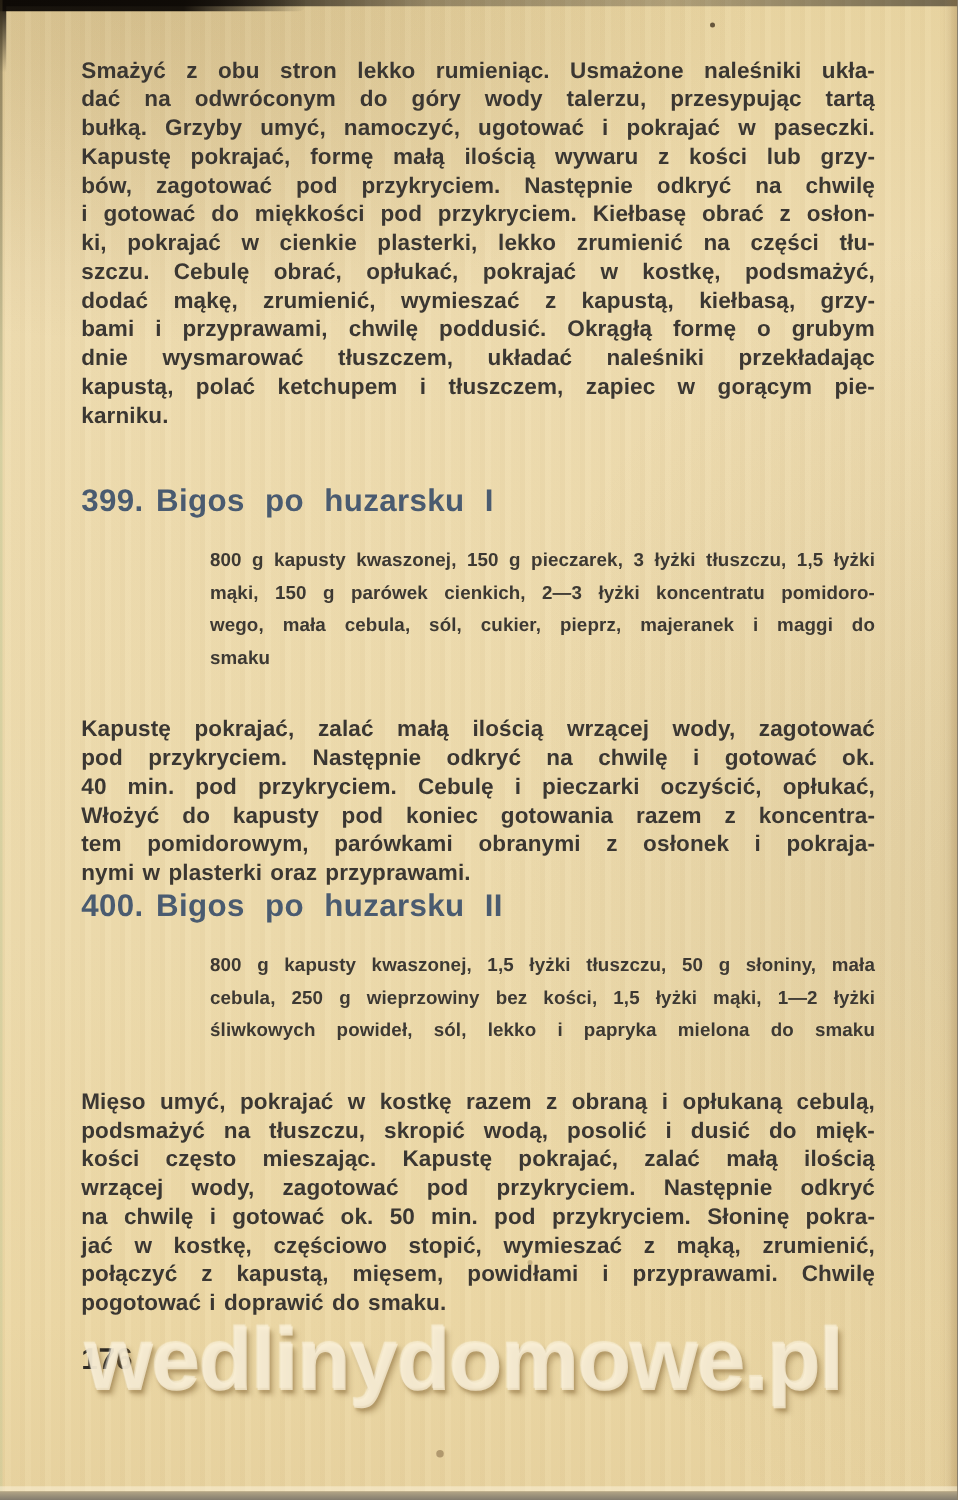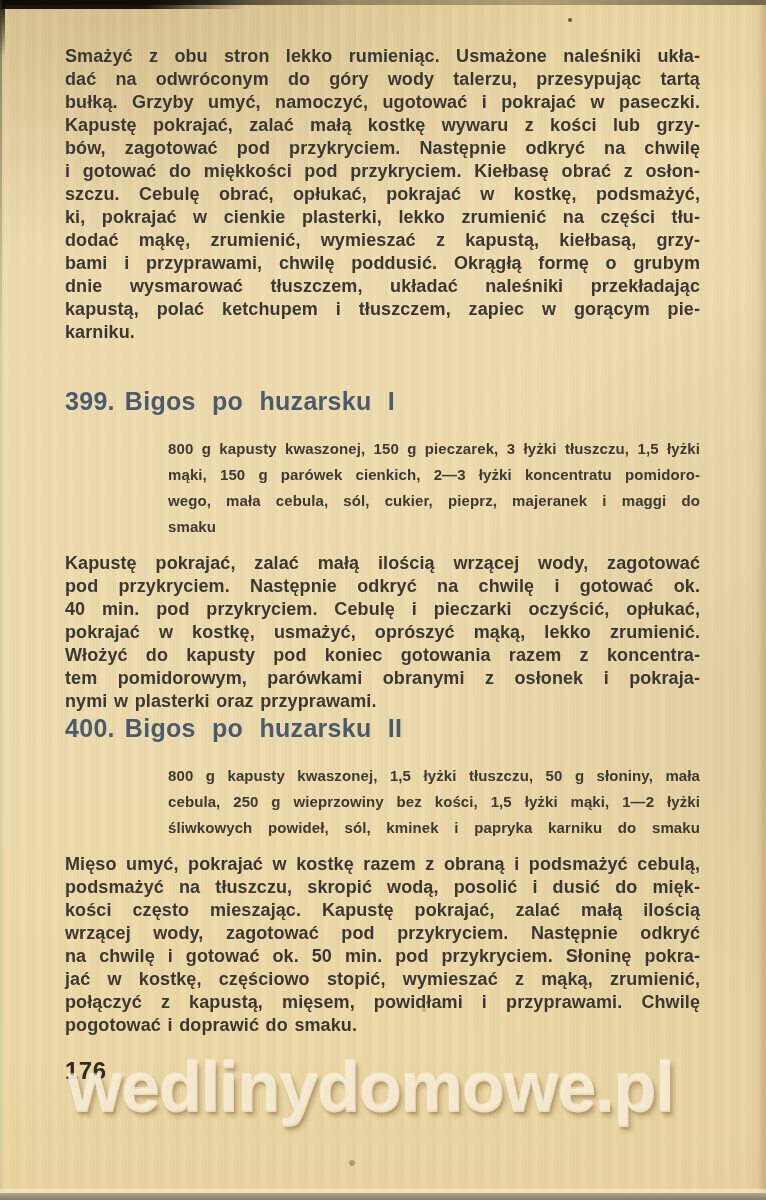--- a/index.html
+++ b/index.html
@@ -100,21 +100,21 @@
   .ingredients {
     margin: 20px 0 0 103px;
     width: 532px;
     font-size: 15px;
     line-height: 26px;
     font-weight: 700;
     letter-spacing: 0.1px;
     word-spacing: 1px;
     color: #3d3933;
   }
-  .instructions { margin-top: 12px; }
+  .instructions { margin-top: 32px; }
 
   .page-number {
     margin-top: 20px;
     font-size: 24px;
     font-weight: 700;
     color: #2e2a24;
     letter-spacing: 0.5px;
   }
 
   .watermark {
@@ -146,25 +146,25 @@
   <div class="edge-bottom-light"></div>
   <div class="edge-bottom"></div>
   <div class="specks"></div>
 
   <div class="content">
 
     <div class="para">
         <div class="jline just">Smażyć z obu stron lekko rumieniąc. Usmażone naleśniki ukła-</div>
         <div class="jline just">dać na odwróconym do góry wody talerzu, przesypując tartą</div>
         <div class="jline just">bułką. Grzyby umyć, namoczyć, ugotować i pokrajać w paseczki.</div>
-        <div class="jline just">Kapustę pokrajać, zalać małą kostkę wywaru z kości lub grzy-</div>
+        <div class="jline just">Kapustę pokrajać, formę małą ilością wywaru z kości lub grzy-</div>
         <div class="jline just">bów, zagotować pod przykryciem. Następnie odkryć na chwilę</div>
         <div class="jline just">i gotować do miękkości pod przykryciem. Kiełbasę obrać z osłon-</div>
+        <div class="jline just">ki, pokrajać w cienkie plasterki, lekko zrumienić na części tłu-</div>
         <div class="jline just">szczu. Cebulę obrać, opłukać, pokrajać w kostkę, podsmażyć,</div>
-        <div class="jline just">ki, pokrajać w cienkie plasterki, lekko zrumienić na części tłu-</div>
         <div class="jline just">dodać mąkę, zrumienić, wymieszać z kapustą, kiełbasą, grzy-</div>
         <div class="jline just">bami i przyprawami, chwilę poddusić. Okrągłą formę o grubym</div>
         <div class="jline just">dnie wysmarować tłuszczem, układać naleśniki przekładając</div>
         <div class="jline just">kapustą, polać ketchupem i tłuszczem, zapiec w gorącym pie-</div>
         <div class="jline">karniku.</div>
       </div>
 
     <section>
       <h2 class="recipe-heading h-399">
         <span class="num">399.</span><span>Bigos po huzarsku I</span>
@@ -172,38 +172,37 @@
       <div class="para ingredients">
           <div class="jline just">800 g kapusty kwaszonej, 150 g pieczarek, 3 łyżki tłuszczu, 1,5 łyżki</div>
           <div class="jline just">mąki, 150 g parówek cienkich, 2—3 łyżki koncentratu pomidoro-</div>
           <div class="jline just">wego, mała cebula, sól, cukier, pieprz, majeranek i maggi do</div>
           <div class="jline">smaku</div>
         </div>
       <div class="para instructions">
           <div class="jline just">Kapustę pokrajać, zalać małą ilością wrzącej wody, zagotować</div>
           <div class="jline just">pod przykryciem. Następnie odkryć na chwilę i gotować ok.</div>
           <div class="jline just">40 min. pod przykryciem. Cebulę i pieczarki oczyścić, opłukać,</div>
-          <div class="jline just">pokrajać w kostkę, usmażyć, oprószyć mąką, lekko zrumienić.</div>
           <div class="jline just">Włożyć do kapusty pod koniec gotowania razem z koncentra-</div>
           <div class="jline just">tem pomidorowym, parówkami obranymi z osłonek i pokraja-</div>
           <div class="jline">nymi w plasterki oraz przyprawami.</div>
         </div>
     </section>
 
     <section>
       <h2 class="recipe-heading h-400">
         <span class="num">400.</span><span>Bigos po huzarsku II</span>
       </h2>
       <div class="para ingredients">
           <div class="jline just">800 g kapusty kwaszonej, 1,5 łyżki tłuszczu, 50 g słoniny, mała</div>
           <div class="jline just">cebula, 250 g wieprzowiny bez kości, 1,5 łyżki mąki, 1—2 łyżki</div>
-          <div class="jline just">śliwkowych powideł, sól, kminek i papryka karniku do smaku</div>
+          <div class="jline just">śliwkowych powideł, sól, lekko i papryka mielona do smaku</div>
         </div>
       <div class="para instructions">
-          <div class="jline just">Mięso umyć, pokrajać w kostkę razem z obraną i podsmażyć cebulą,</div>
+          <div class="jline just">Mięso umyć, pokrajać w kostkę razem z obraną i opłukaną cebulą,</div>
           <div class="jline just">podsmażyć na tłuszczu, skropić wodą, posolić i dusić do mięk-</div>
           <div class="jline just">kości często mieszając. Kapustę pokrajać, zalać małą ilością</div>
           <div class="jline just">wrzącej wody, zagotować pod przykryciem. Następnie odkryć</div>
           <div class="jline just">na chwilę i gotować ok. 50 min. pod przykryciem. Słoninę pokra-</div>
           <div class="jline just">jać w kostkę, częściowo stopić, wymieszać z mąką, zrumienić,</div>
           <div class="jline just">połączyć z kapustą, mięsem, powidłami i przyprawami. Chwilę</div>
           <div class="jline">pogotować i doprawić do smaku.</div>
         </div>
     </section>
 

